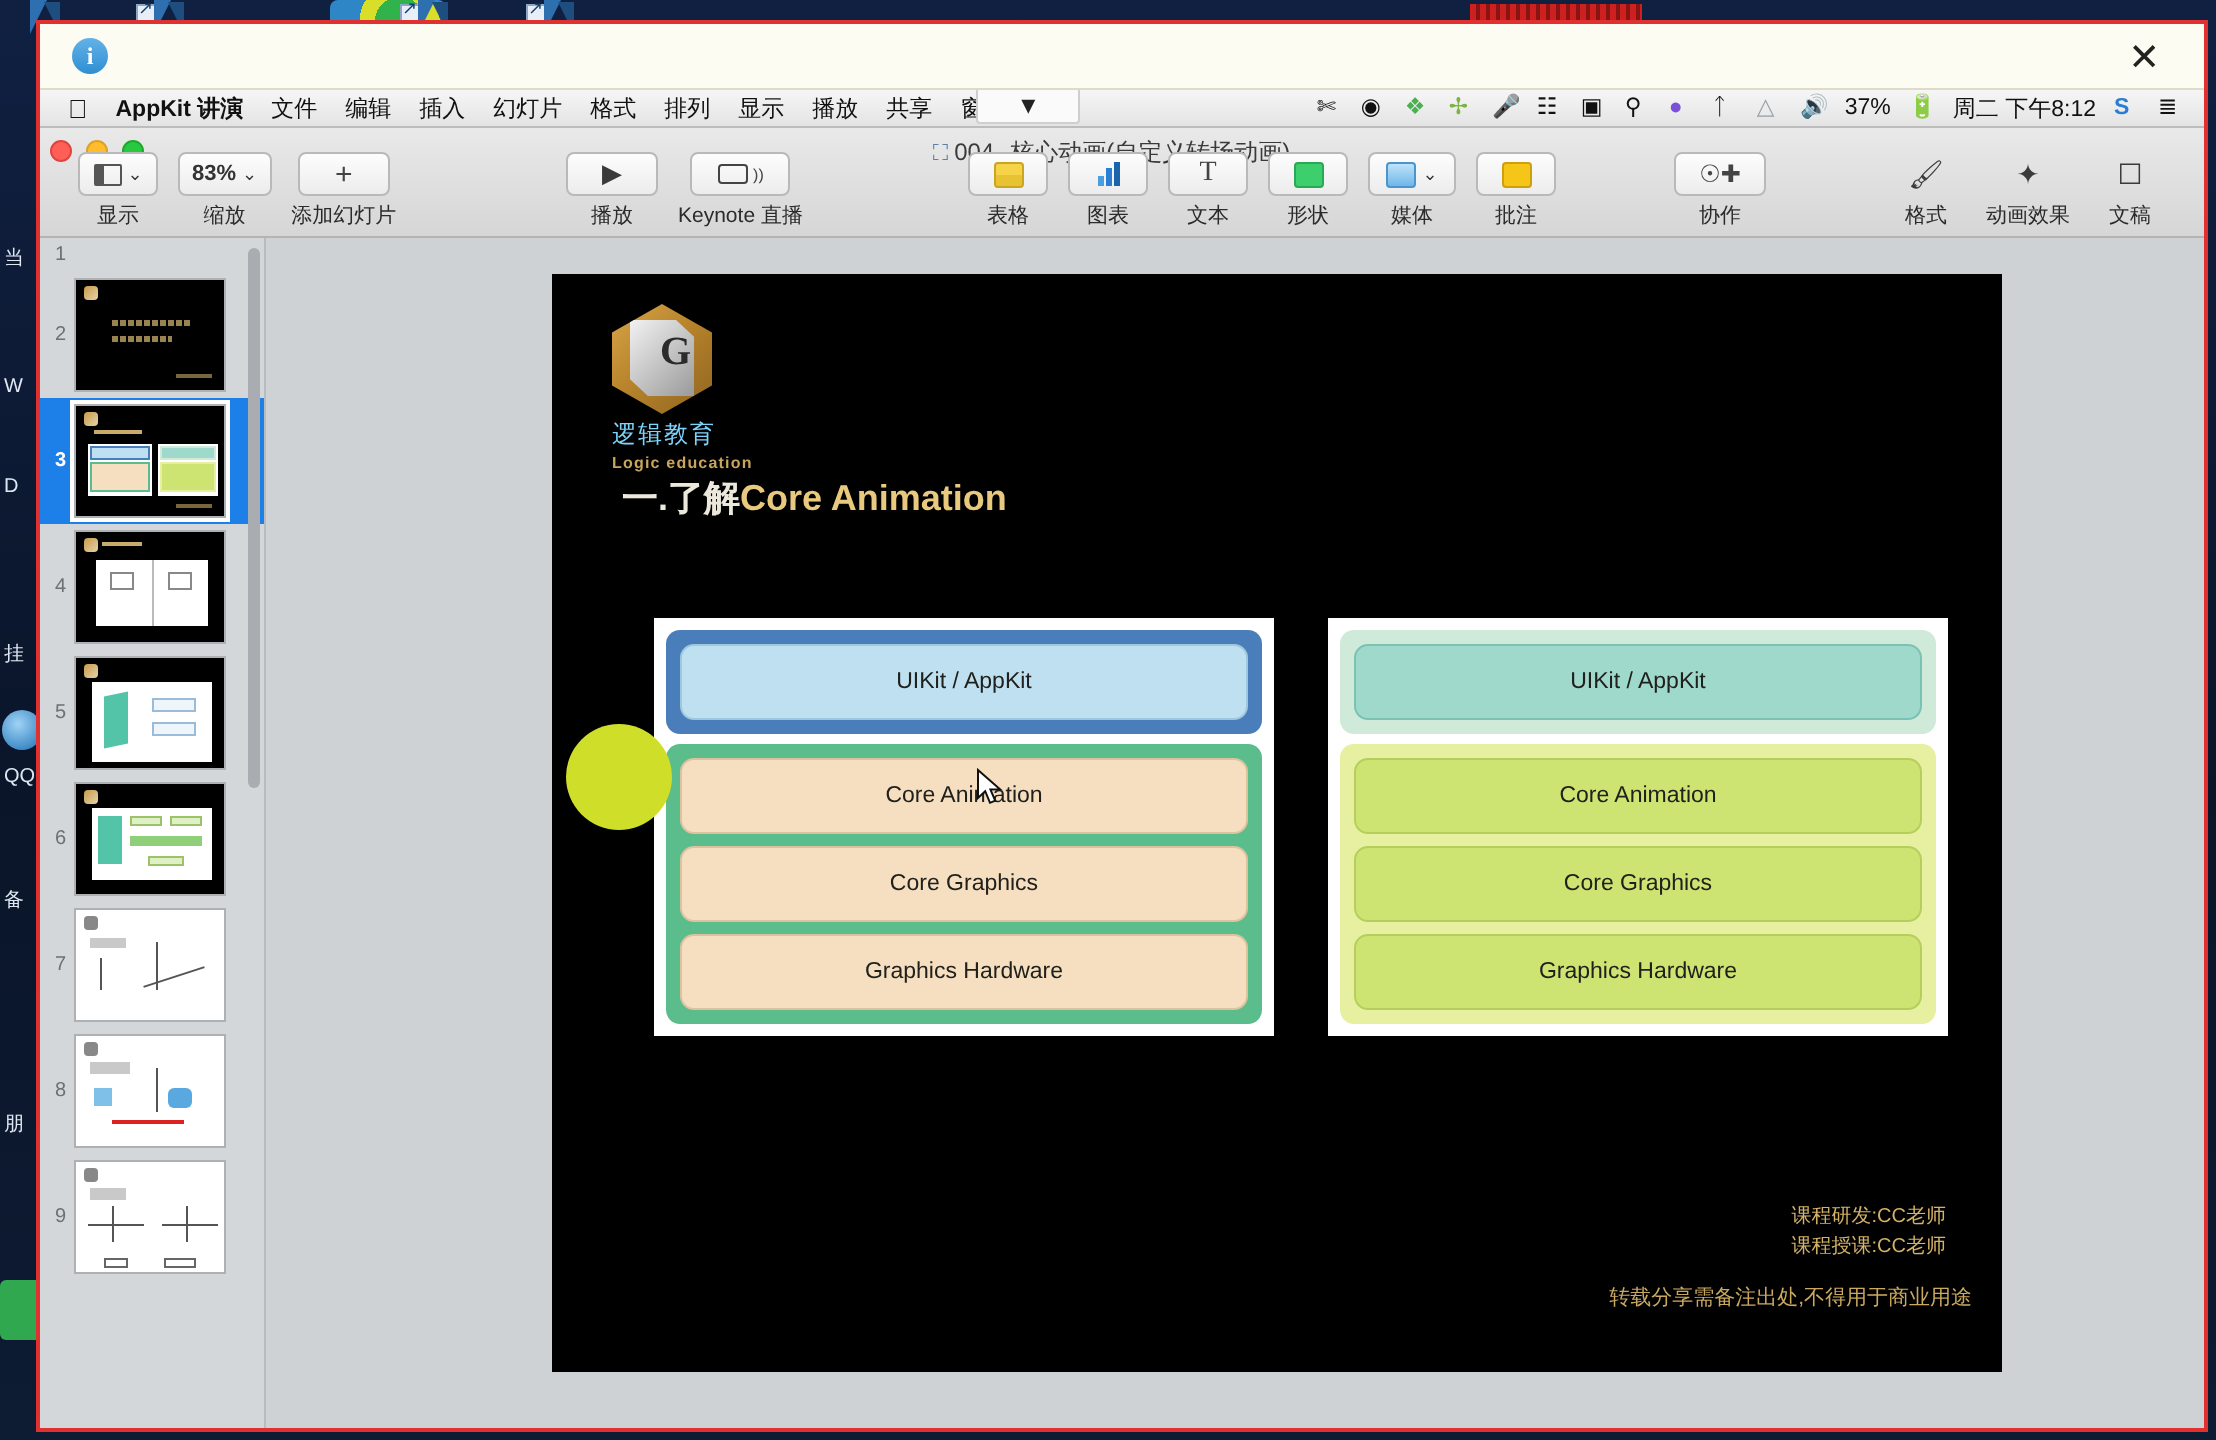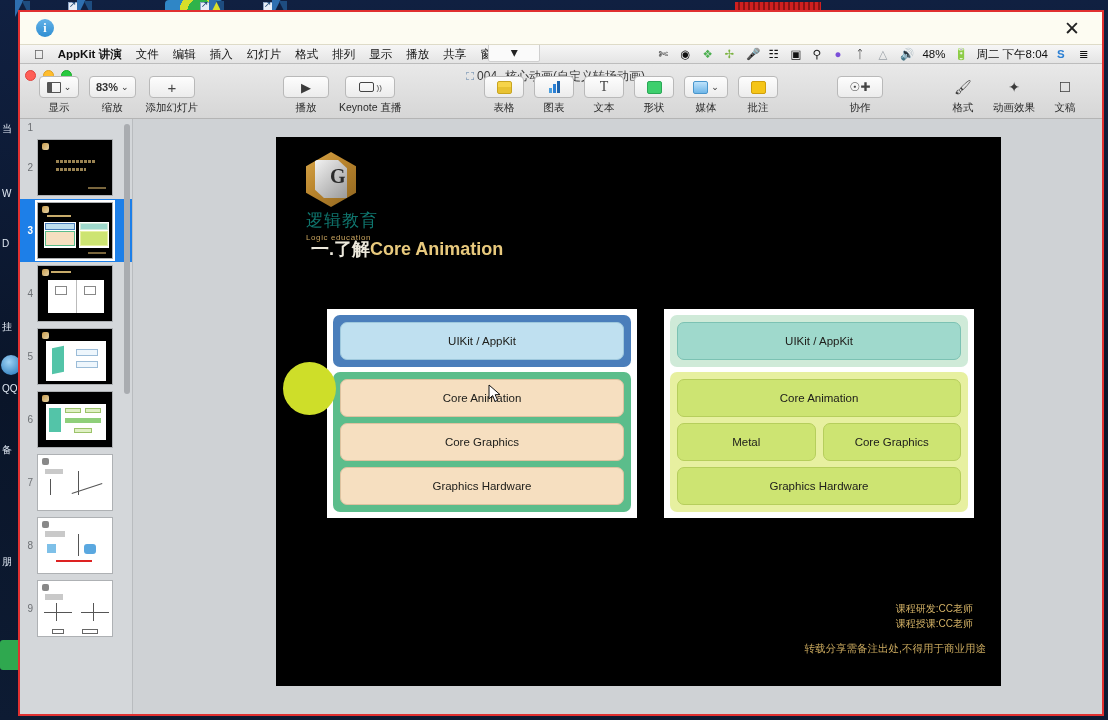--- a/index.html
+++ b/index.html
@@ -119,22 +119,22 @@
     background:linear-gradient(135deg,#d7a64a 0%,#b9842c 45%,#8e6520 100%);
     clip-path:polygon(50% 0,100% 26%,100% 74%,50% 100%,0 74%,0 26%);
     position:relative;
   }
   .hexlogo .inner {
     position:absolute; left:9px; top:8px; width:32px; height:38px;
     background:linear-gradient(135deg,#f2f2f2,#9a9a9a);
     clip-path:polygon(0 0,72% 0,100% 22%,100% 100%,28% 100%,0 78%);
   }
   .hexlogo .gletter { position:absolute; left:24px; top:13px; font-size:20px; font-weight:bold; color:#2b2b2b; font-family:"Liberation Serif",serif; }
-  .logo-cn { font-size:17px; color:#0f766e; letter-spacing:1px; margin-top:2px; font-family:"DejaVu Sans",sans-serif; }
-  .logo-en { font-size:8px; color:#c9a45f; letter-spacing:.6px; margin-top:1px; }
+  .logo-cn { font-size:12px; color:#7dd3fc; letter-spacing:1px; margin-top:2px; font-family:"DejaVu Sans",sans-serif; }
+  .logo-en { font-size:8px; color:#c9a45f; letter-spacing:.6px; margin-top:1px;font-weight:bold; }
 
   .slide-title {
     position:absolute; left:35px; top:100px;
     font-size:18px; font-weight:bold; color:#e6e2d8;
   }
   .slide-title .cn { color:#ece8dc;text-align:center; }
   .slide-title .en { color:#e8c97d; }
 
   
   .diagram { position:absolute; top:172px; width:310px; background:#fff; padding:6px; }
@@ -238,23 +238,23 @@
     <span class="ri statIcon" style="color:#4caf50;">❖</span>
     <span class="ri statIcon" style="color:#7cb342;">✢</span>
     <span class="ri statIcon">🎤</span>
     <span class="ri statIcon">☷</span>
     <span class="ri statIcon">▣</span>
     <span class="ri statIcon">⚲</span>
     <span class="ri statIcon" style="color:#7b4fd8;">●</span>
     <span class="ri statIcon">ᛏ</span>
     <span class="ri statIcon" style="color:#9aa0a6;">△</span>
     <span class="ri statIcon">🔊</span>
-    <span class="ri">48%</span>
+    <span class="ri">37%</span>
     <span class="ri statIcon">🔋</span>
-    <span class="ri">周二 下午8:04</span>
+    <span class="ri">周二 下午8:12</span>
     <span class="ri statIcon" style="color:#2a7fd4;font-weight:bold;">S</span>
     <span class="ri statIcon">≣</span>
   </span>
 </div>
 
 <div id="kwin">
 
   <div id="ktoolbar">
     <div class="traffic">
       <div class="tl r"></div>
@@ -516,21 +516,20 @@
           </div>
         </div>
 
         <div class="diagram right">
           <div class="dbox R-outer-top">
             <div class="dinner R-inner-top">UIKit / AppKit</div>
           </div>
           <div class="dbox R-outer-bot">
             <div class="dinner R-inner">Core Animation</div>
             <div class="drow" style="margin-top:6px;">
-              <div class="dinner R-inner">Metal</div>
               <div class="dinner R-inner">Core Graphics</div>
             </div>
             <div class="dinner R-inner" style="margin-top:6px;">Graphics Hardware</div>
           </div>
         </div>
 
         <div class="credits">
           <div>课程研发:CC老师</div>
           <div>课程授课:CC老师</div>
         </div>

